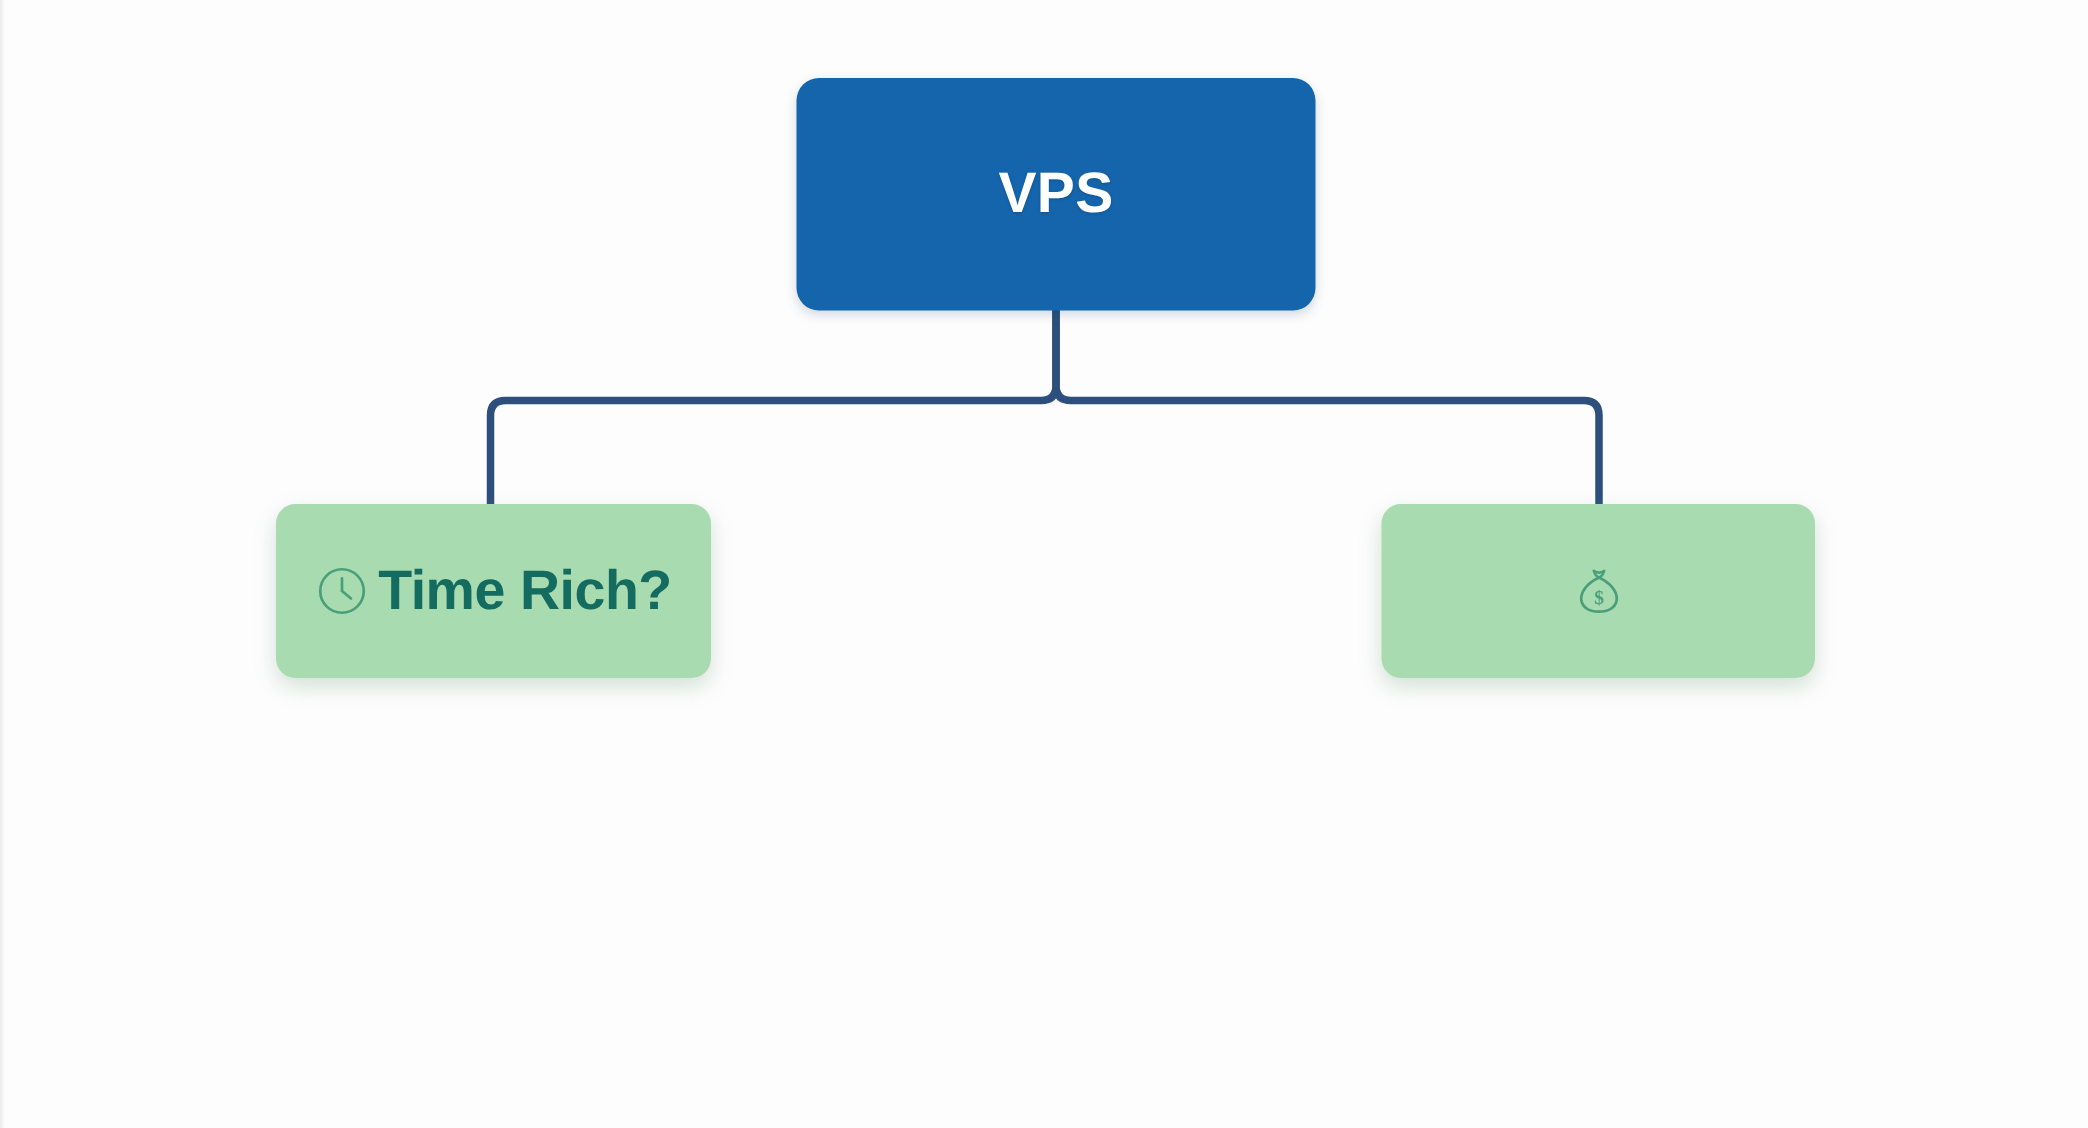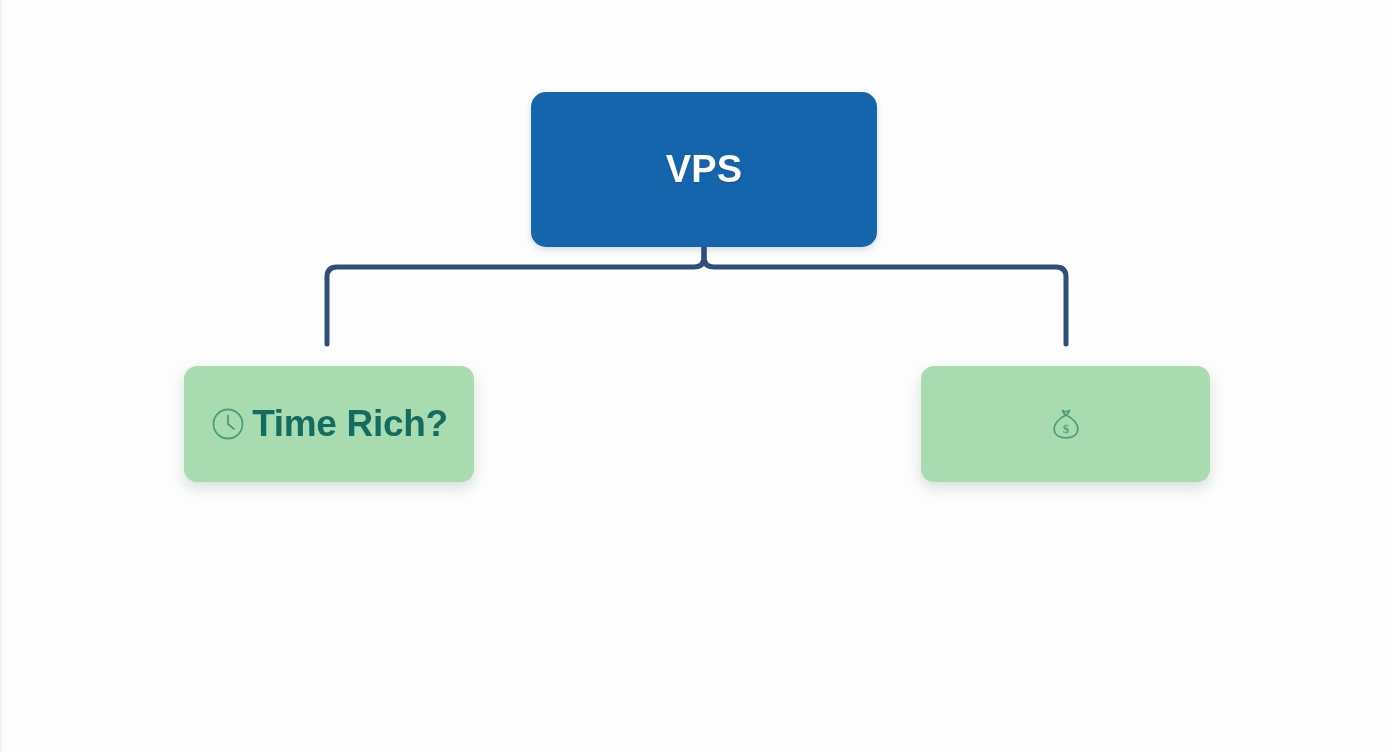--- a/index.html
+++ b/index.html
@@ -36,21 +36,20 @@
     top: 0;
     width: 1392px;
     height: 752px;
   }
   .node {
     position: absolute;
     box-sizing: border-box;
     display: flex;
     align-items: center;
     justify-content: center;
-    margin-top: 40px;
   }
   
   .node-root {
     left: 531px;
     top: 52px;
     width: 346px;
     height: 155px;
     background: #1565ad;
     border-radius: 15px;
     box-shadow: 0 3px 7px rgba(20, 60, 100, .18);
@@ -60,21 +59,21 @@
   .node-root .title-line {
     color: #ffffff;
     font-size: 38px;
     font-weight: bold;
     letter-spacing: .2px;
     text-align: center;
     text-shadow: 0 1px 2px rgba(10, 45, 80, .35);
   }
   
   .node-leaf {
-    top: 326px;
+    top: 336px;
     height: 116px;
     background: #a9dbb0;
     border-radius: 13px;
     box-shadow: 0 6px 14px rgba(120, 160, 130, .30);
     gap: 6px;
     padding: 0 14px;
     justify-content: center;
   }
   .node-leaf.left  { left: 184px; width: 290px; }
   .node-leaf.right { left: 921px; width: 289px; }

